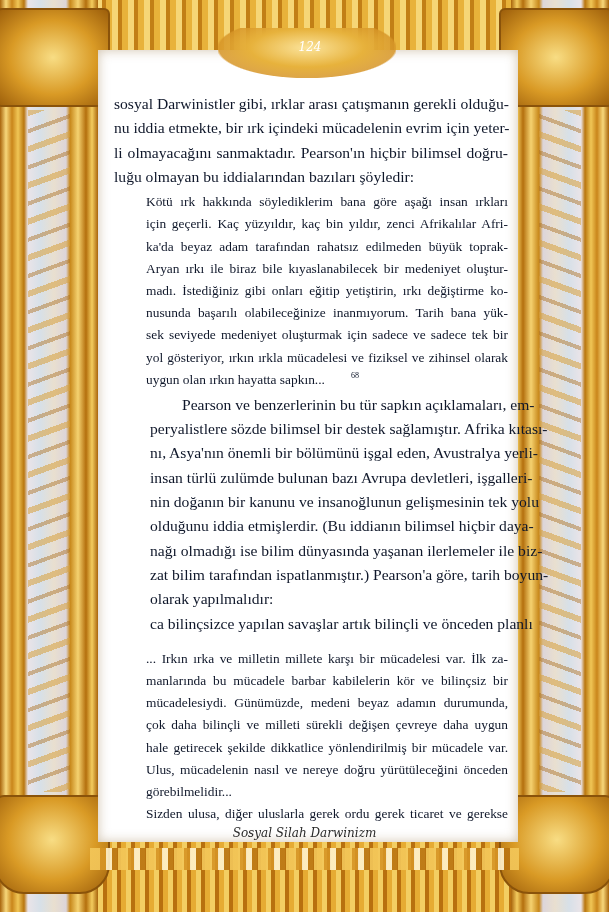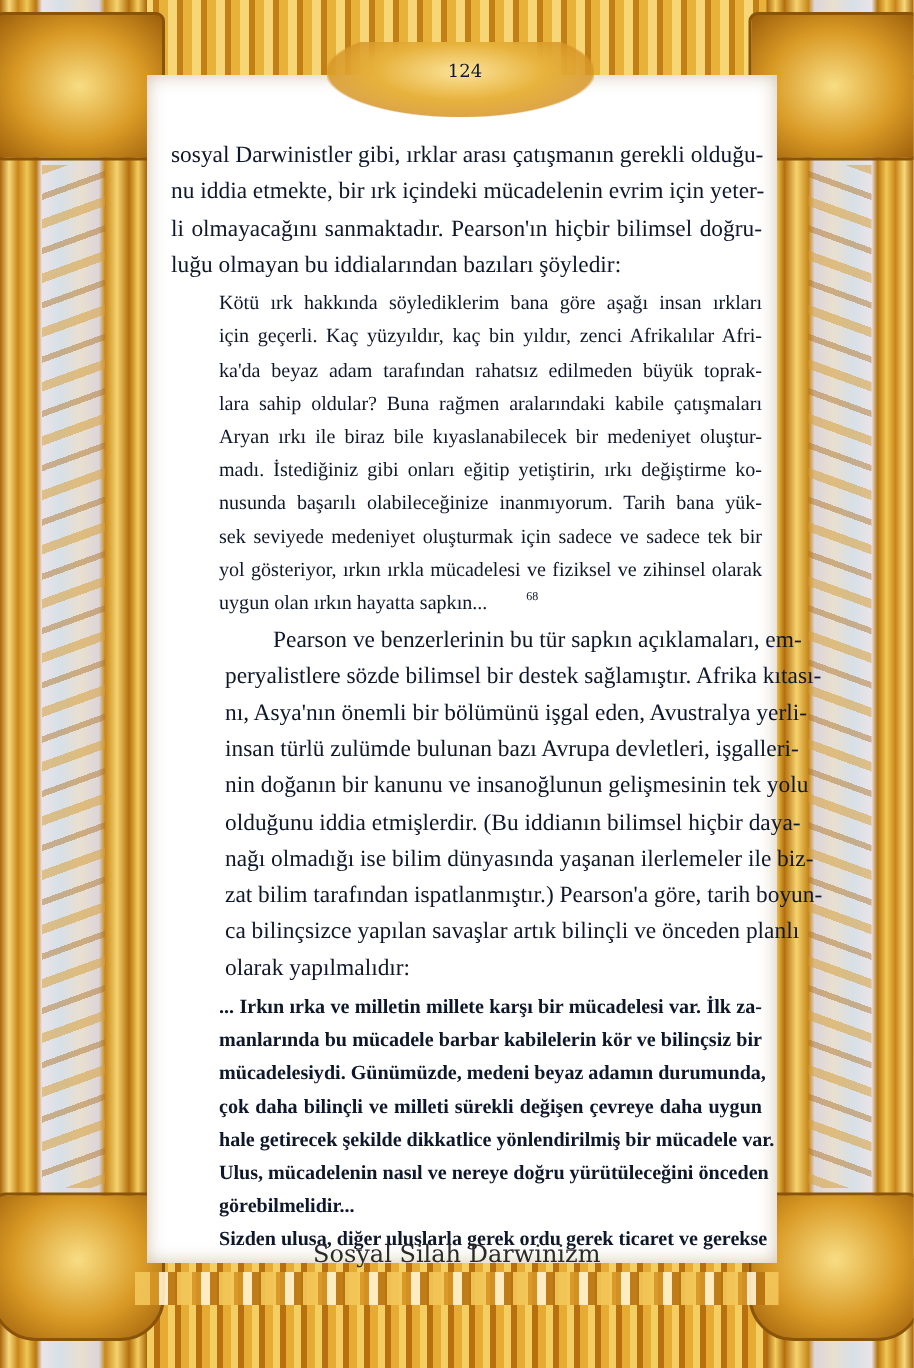--- a/index.html
+++ b/index.html
@@ -62,41 +62,41 @@
       position: absolute; left: 98px; top: 50px; width: 420px; height: 792px;
       background: #ffffff;
       box-shadow: inset 0 0 12px rgba(120,80,20,0.35);
     }
     .page-number-ornament {
       position: absolute; left: 218px; top: 28px; width: 178px; height: 50px;
       background: radial-gradient(ellipse at 50% 40%, #fbe39a 0%, #e7b23c 45%, rgba(215,150,40,0.85) 70%, rgba(255,255,255,0) 72%);
     }
     .page-number {
       position: absolute; left: 290px; top: 40px; width: 40px; text-align: center;
-      font-family: "DejaVu Serif", serif; font-size: 12px; color: #0f172a;
+      font-family: "DejaVu Serif", serif; font-style: italic; font-size: 12px; color: #ffffff;
     }
     .text {
       position: absolute; left: 114px; top: 92px; width: 394px;
       color: #0f172a;
       font-family: "Liberation Serif", "DejaVu Serif", serif;
     }
     .line {
       height: 24.3px; line-height: 24.3px; font-size: 15.6px; white-space: nowrap;
       text-align: justify; text-align-last: justify;
     }
     .line.last { text-align-last: left; }
     .line.indent { padding-left: 32px; }
     .quote .line {
       padding-left: 32px; font-size: 13.4px; height: 22.2px; line-height: 22.2px;
     }
     .quote .line.nojust { text-align-last: left; }
     sup { font-size: 8px; line-height: 0; vertical-align: super; padding-left: 26px; }
     .footer {
       position: absolute; left: 0; right: 0; top: 826px; text-align: center;
-      font-family: "DejaVu Serif", serif; font-size: 16px; color: #2a2a2a;
+      font-family: "DejaVu Serif", serif; font-style: italic; font-size: 12px; color: #2a2a2a;
     }
     .footer-ornament {
       position: absolute; left: 90px; right: 90px; top: 848px; height: 22px;
       background: repeating-linear-gradient(90deg, #f3c75a 0 10px, #d69424 10px 16px, #fff3cf 16px 22px, #b9730f 22px 28px);
       opacity: 0.9;
     }
   </style>
 </head>
 <body>
 
@@ -118,41 +118,40 @@
   <div>
     <div class="line">sosyal Darwinistler gibi, ırklar arası çatışmanın gerekli olduğu-</div>
     <div class="line">nu iddia etmekte, bir ırk içindeki mücadelenin evrim için yeter-</div>
     <div class="line">li olmayacağını sanmaktadır. Pearson'ın hiçbir bilimsel doğru-</div>
     <div class="line last">luğu olmayan bu iddialarından bazıları şöyledir:</div>
   </div>
   <div class="quote" style="margin-top:2px;">
     <div class="line">Kötü ırk hakkında söylediklerim bana göre aşağı insan ırkları</div>
     <div class="line">için geçerli. Kaç yüzyıldır, kaç bin yıldır, zenci Afrikalılar Afri-</div>
     <div class="line">ka'da beyaz adam tarafından rahatsız edilmeden büyük toprak-</div>
-    <div class="line">lara sahip oldular? Buna rağmen aralarındaki kabile çatışmaları</div>
     <div class="line">Aryan ırkı ile biraz bile kıyaslanabilecek bir medeniyet oluştur-</div>
     <div class="line">madı. İstediğiniz gibi onları eğitip yetiştirin, ırkı değiştirme ko-</div>
     <div class="line">nusunda başarılı olabileceğinize inanmıyorum. Tarih bana yük-</div>
     <div class="line">sek seviyede medeniyet oluşturmak için sadece ve sadece tek bir</div>
     <div class="line">yol gösteriyor, ırkın ırkla mücadelesi ve fiziksel ve zihinsel olarak</div>
     <div class="line nojust"><span>uygun olan ırkın hayatta sapkın...</span><sup>68</sup></div>
   </div>
   <div style="margin-top:2px;margin-left:36px;">
     <div class="line indent">Pearson ve benzerlerinin bu tür sapkın açıklamaları, em-</div>
     <div class="line">peryalistlere sözde bilimsel bir destek sağlamıştır. Afrika kıtası-</div>
     <div class="line">nı, Asya'nın önemli bir bölümünü işgal eden, Avustralya yerli-</div>
     <div class="line">insan türlü zulümde bulunan bazı Avrupa devletleri, işgalleri-</div>
     <div class="line">nin doğanın bir kanunu ve insanoğlunun gelişmesinin tek yolu</div>
     <div class="line">olduğunu iddia etmişlerdir. (Bu iddianın bilimsel hiçbir daya-</div>
     <div class="line">nağı olmadığı ise bilim dünyasında yaşanan ilerlemeler ile biz-</div>
     <div class="line">zat bilim tarafından ispatlanmıştır.) Pearson'a göre, tarih boyun-</div>
+    <div class="line last">olarak yapılmalıdır:</div>
     <div class="line">ca bilinçsizce yapılan savaşlar artık bilinçli ve önceden planlı</div>
-    <div class="line last">olarak yapılmalıdır:</div>
   </div>
-  <div class="quote" style="margin-top:2px;font-weight:bold;">
+  <div class="quote" style="margin-top:12px;">
     <div class="line">... Irkın ırka ve milletin millete karşı bir mücadelesi var. İlk za-</div>
     <div class="line">manlarında bu mücadele barbar kabilelerin kör ve bilinçsiz bir</div>
     <div class="line">mücadelesiydi. Günümüzde, medeni beyaz adamın durumunda,</div>
     <div class="line">çok daha bilinçli ve milleti sürekli değişen çevreye daha uygun</div>
     <div class="line">hale getirecek şekilde dikkatlice yönlendirilmiş bir mücadele var.</div>
     <div class="line">Ulus, mücadelenin nasıl ve nereye doğru yürütüleceğini önceden</div>
     <div class="line nojust">görebilmelidir...</div>
     <div class="line">Sizden ulusa, diğer uluslarla gerek ordu gerek ticaret ve gerekse</div>
   </div>
 </div>

